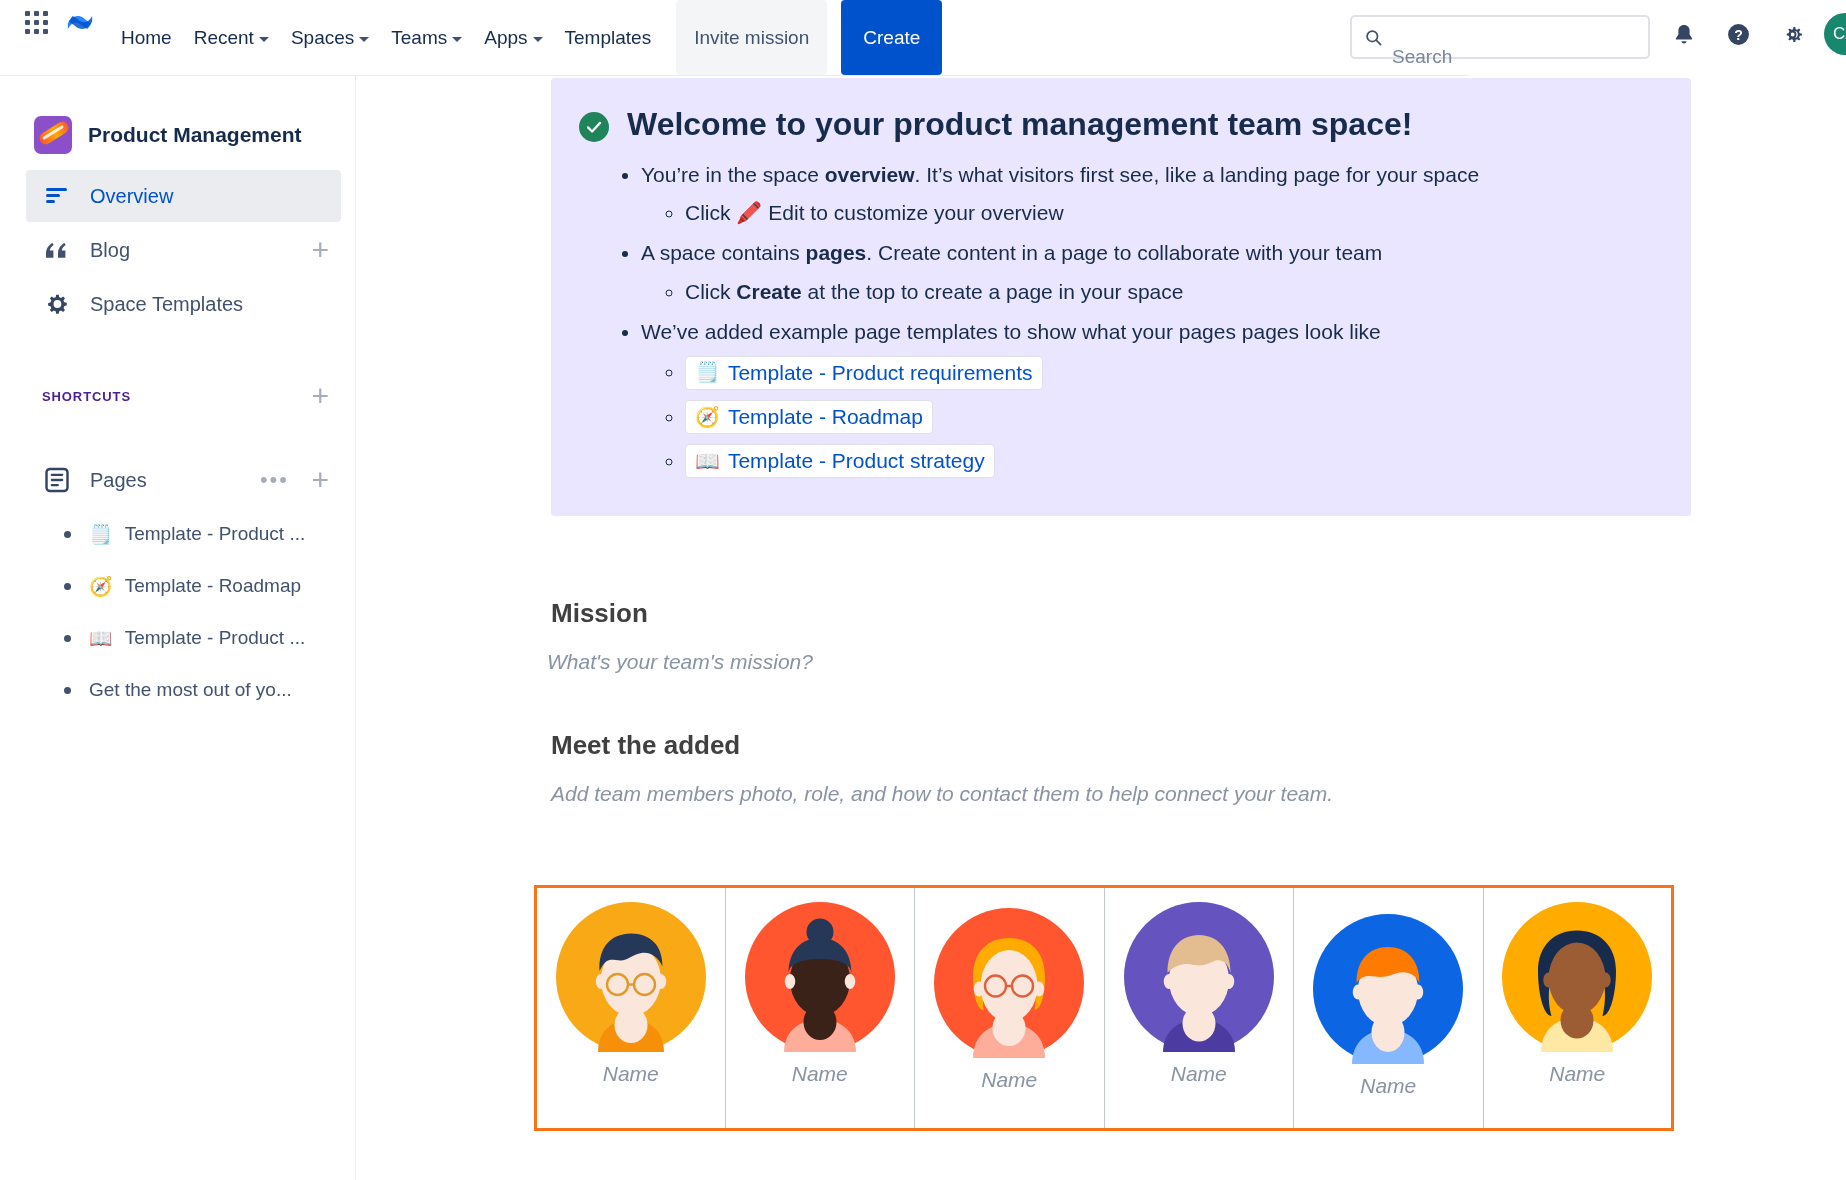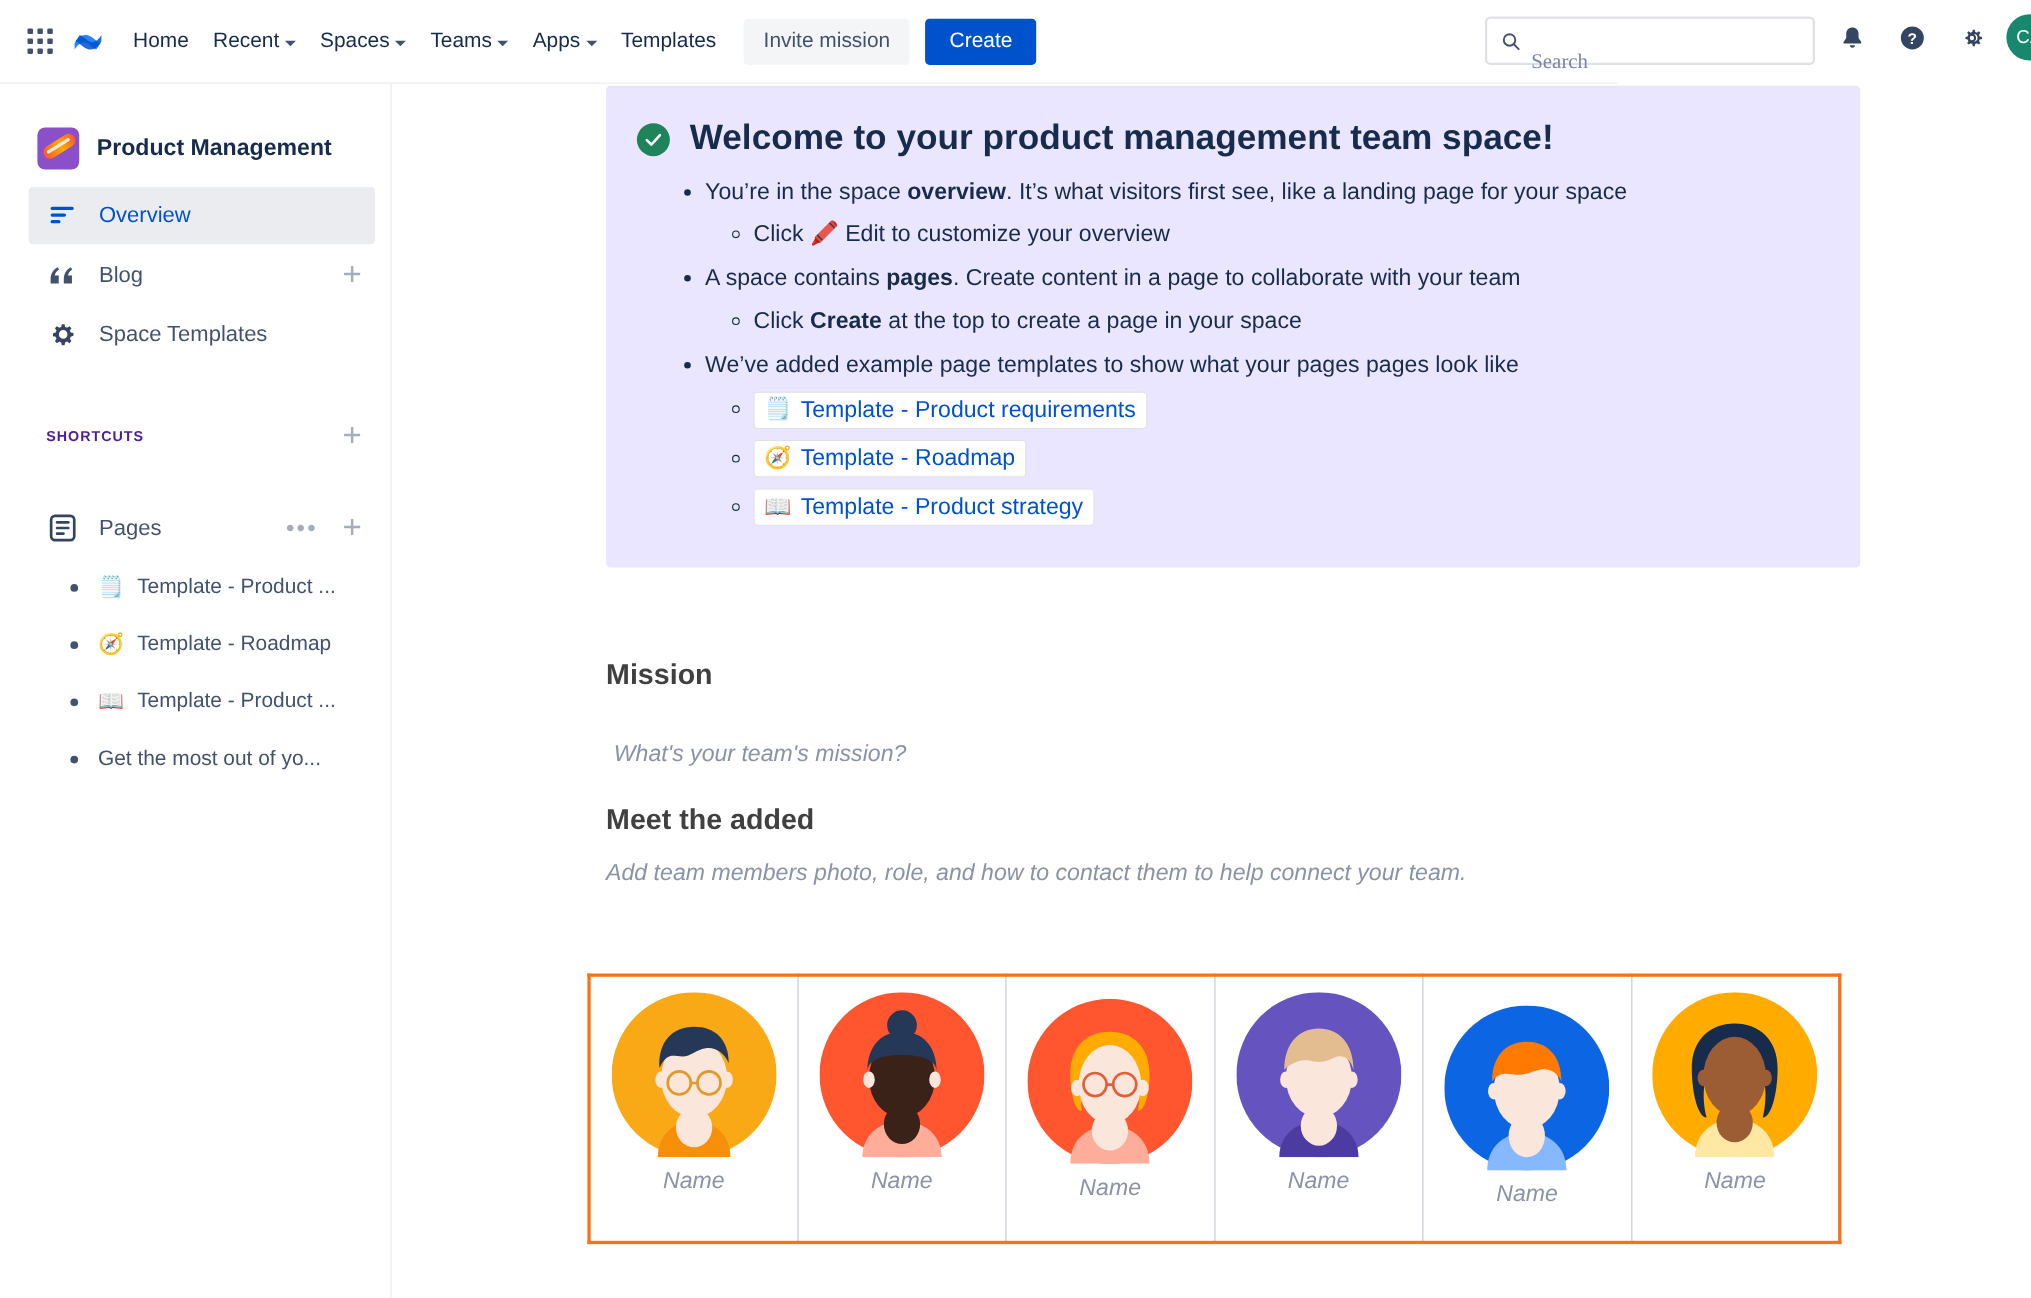--- a/index.html
+++ b/index.html
@@ -10,21 +10,21 @@
     overflow: hidden;
     color: #172B4D;
   }
 
   
   #topnav {
     position: absolute; top: 0; left: 0;
     width: 1470px; height: 76px;
     background: #ffffff;
     border-bottom: 1px solid #EBECF0;
-    display: flex; align-items: center;
+    display: flex; 
     padding-left: 14px;
     z-index: 40;
   }
   .nav-icon-btn {
     width: 44px; height: 44px;
     display: flex; align-items: center; justify-content: center;
     border-radius: 4px; cursor: pointer;
   }
   .grid-dots { display: grid; grid-template-columns: repeat(3,5px); grid-gap: 4px; }
   .grid-dots i { display:block; width:5px; height:5px; background:#42526E; border-radius:1px; }
@@ -45,21 +45,21 @@
     cursor: pointer; font-family: inherit; margin-left: 14px; white-space:nowrap;
   }
   #search-wrap {
     position: absolute; left: 1350px; top: 15px;
     width: 300px; height: 44px;
     border: 2px solid #DFE1E6; border-radius: 5px;
     background:#fff; display:flex; align-items:center; padding-left:12px; gap:9px;
   }
   #search-input {
     border:none; outline:none; font-size:19px; color:#4c1d95;
-    font-family: Liberation Serif, serif; background: transparent; width: 230px; margin-top: 40px;
+    font-family: Liberation Sans, sans-serif; background: transparent; width: 230px; margin-top: 40px;
   }
   #search-input::placeholder { color:#7A869A; }
   .right-icons { position:absolute; left: 1662px; top: 12px; display:flex; align-items:center; gap: 10px;}
   #avatar-top {
     width: 42px; height: 42px; border-radius: 50%;
     background: #17876D; color:#fff; font-size: 17px;
     display:flex; align-items:center; justify-content:center;
     font-weight: 400; letter-spacing: .3px;
   }
 
@@ -140,21 +140,21 @@
   .tmpl-chip {
     display:inline-flex; align-items:center; gap:8px;
     background:#ffffff; border:1px solid #DFE1E6; border-radius:4px;
     padding: 3px 9px 4px 9px; color:#0052CC; cursor:pointer; line-height:1.2;
   }
   .tmpl-chip .em { font-size: 20px; }
 
   h2.sec { font-size:26px; font-weight:600; color:#404040; }
   p.hint { font-size:21px; font-style:italic; color:#8993A4; }
   #mission-h { position:absolute; left:194px; top: 522px; }
-  #mission-p { position:absolute; left:201px; top: 574px; margin-top: 24px; }
+  #mission-p { position:absolute; left:190px; top: 574px; }
   #team-h { position:absolute; left:194px; top: 654px; }
   #team-p { position:absolute; left:194px; top: 706px; }
 
   #team-table {
     position:absolute; left:177px; top: 809px;
     width: 1140px; border-collapse: collapse; table-layout: fixed;
     border: 3px solid #f97316;
   }
   #team-table td {
     border: 1px solid #C1C7D0; height: 243px; vertical-align: top;

